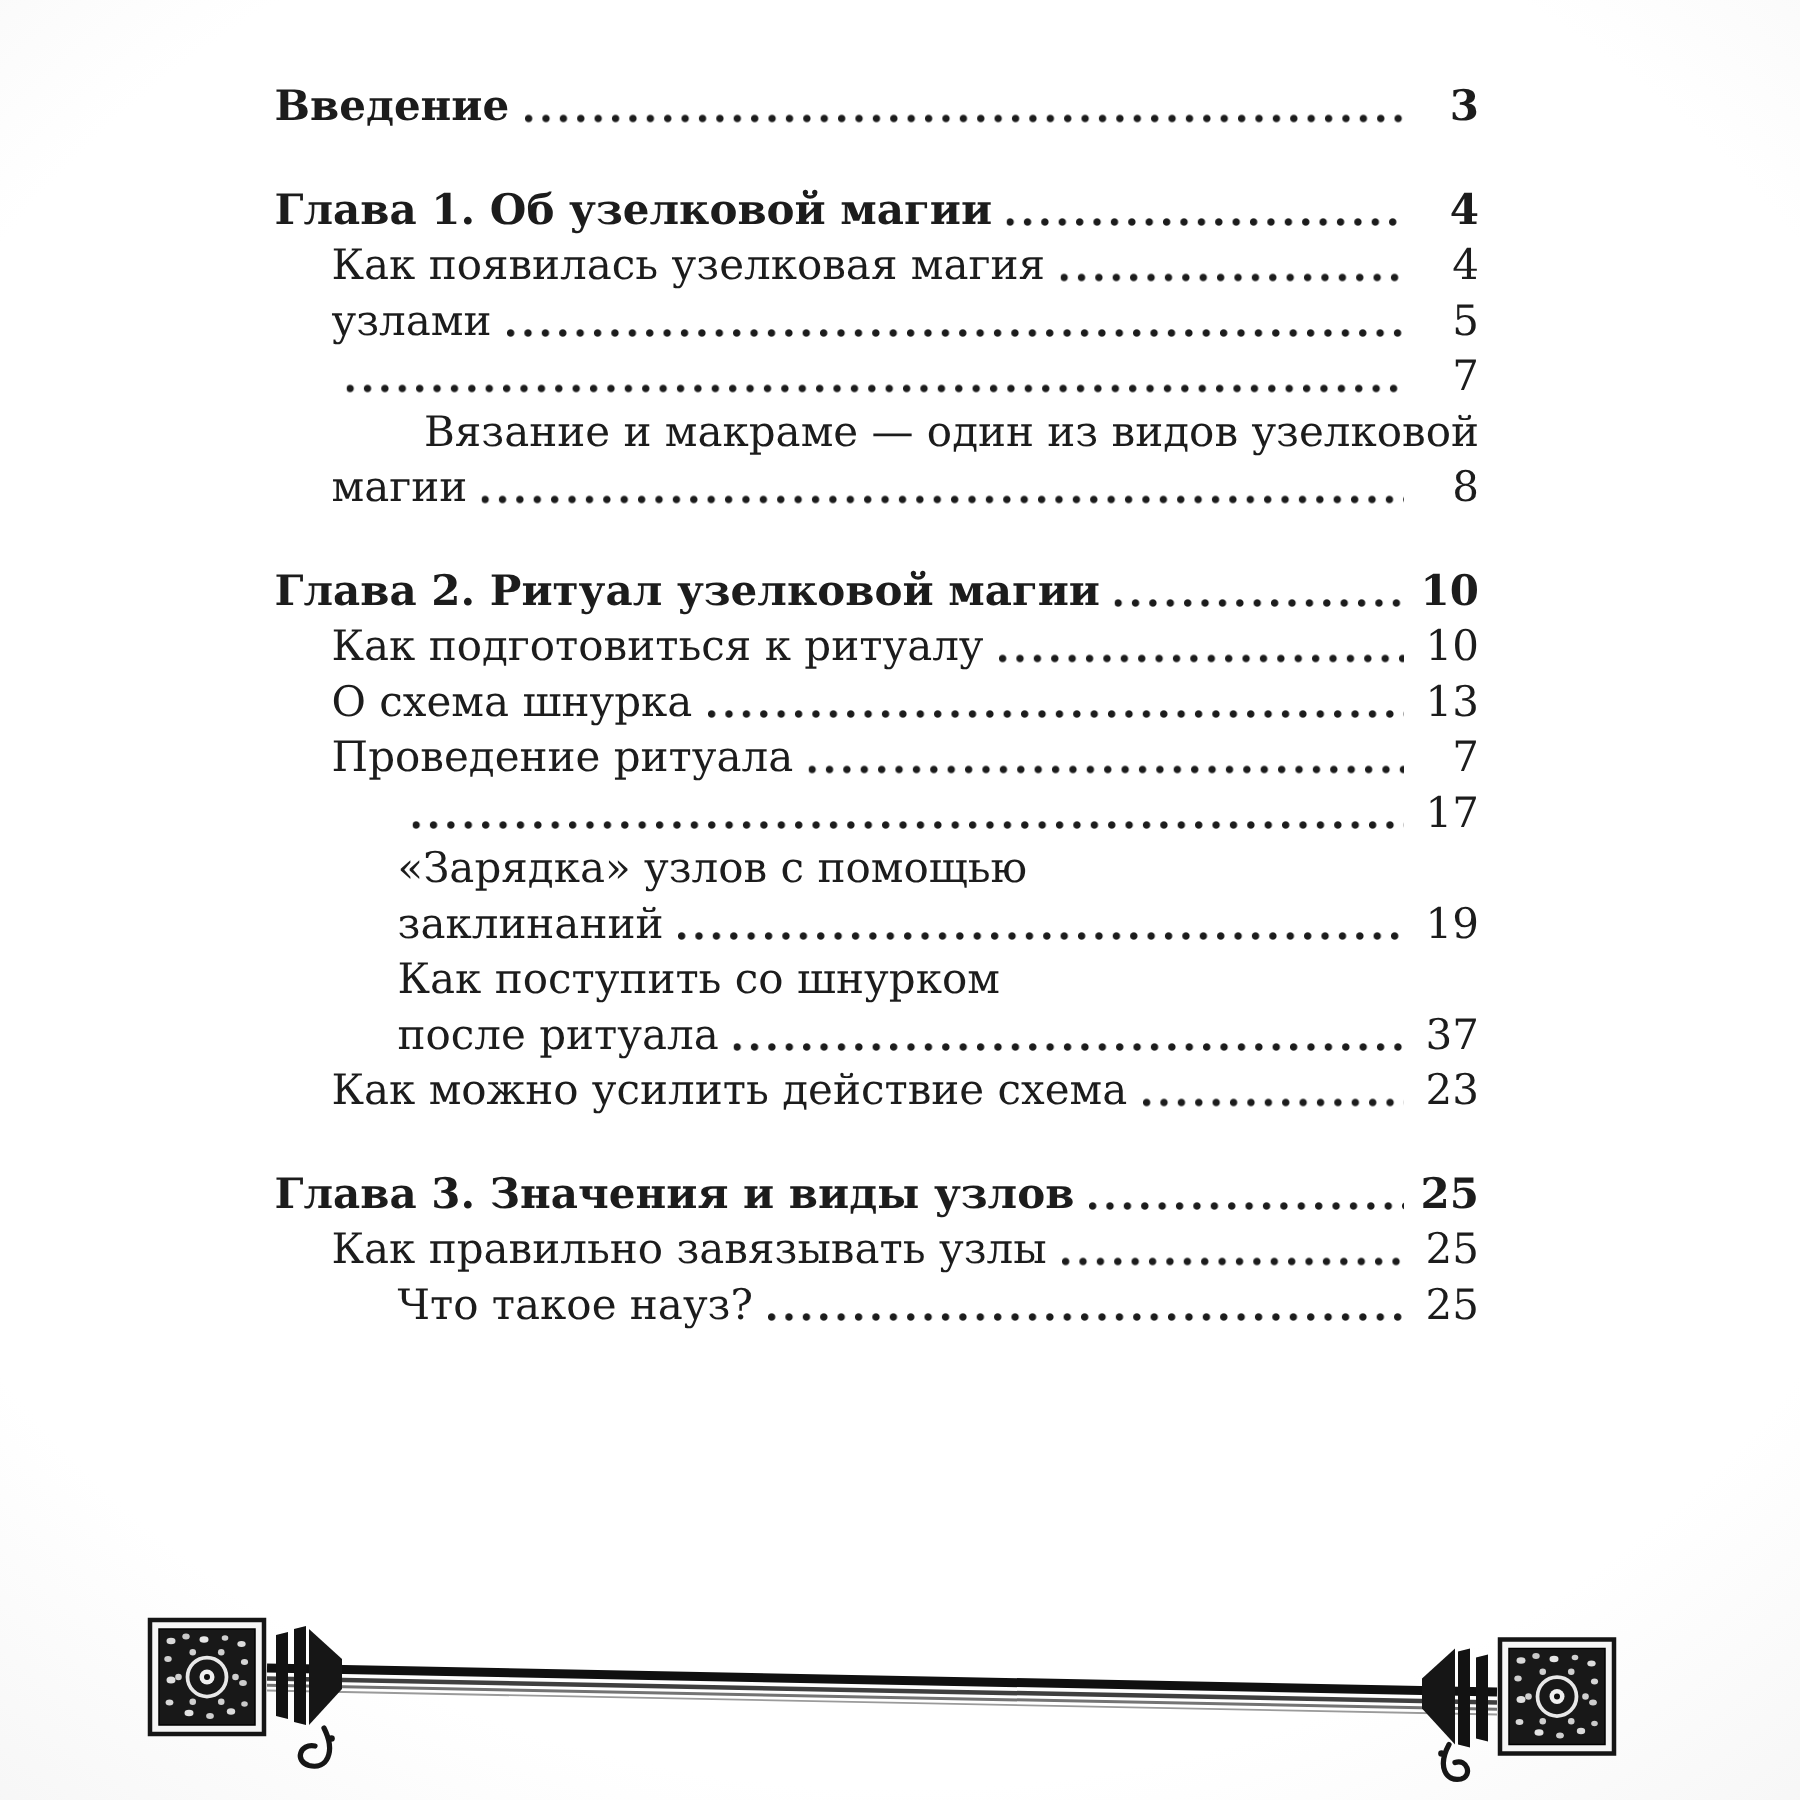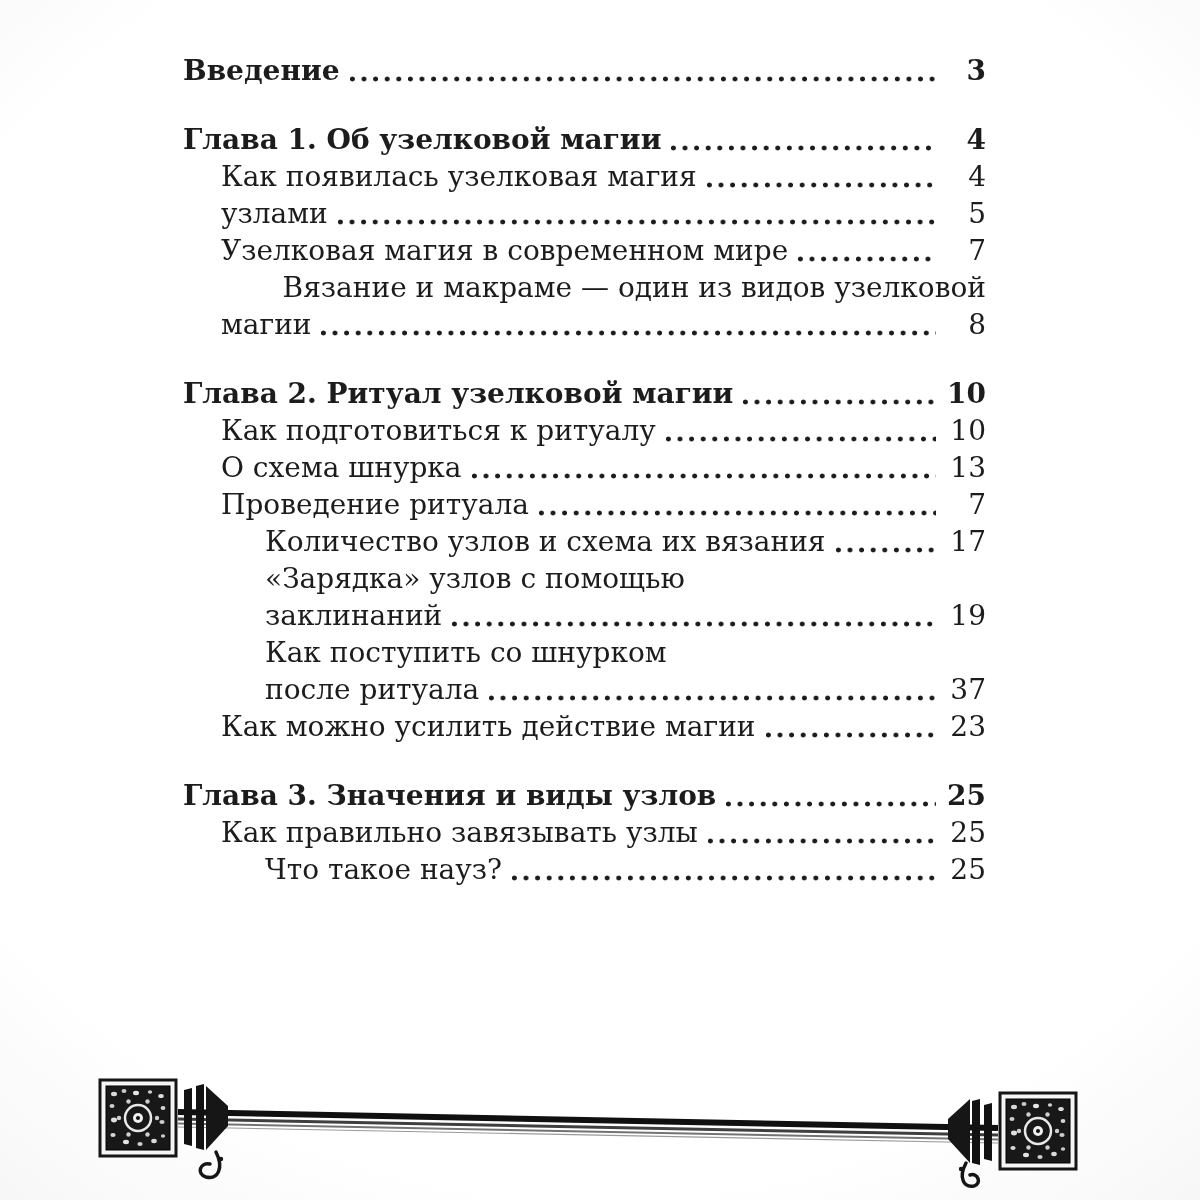--- a/index.html
+++ b/index.html
@@ -74,21 +74,20 @@
         <span class="label">Как появилась узелковая магия</span>
         <span class="dots"></span>
         <span class="page">4</span>
       </div>
       <div class="row lvl1">
         <span class="label">узлами</span>
         <span class="dots"></span>
         <span class="page">5</span>
       </div>
       <div class="row lvl1">
-        <span class="label">Узелковая магия в современном мире</span>
         <span class="dots"></span>
         <span class="page">7</span>
       </div>
       <div class="row lvl1">
         <span class="label">Вязание и макраме — один из видов узелковой</span>
       </div>
       <div class="row lvl1">
         <span class="label">магии</span>
         <span class="dots"></span>
         <span class="page">8</span>
@@ -107,42 +106,41 @@
         <span class="label">О схема шнурка</span>
         <span class="dots"></span>
         <span class="page">13</span>
       </div>
       <div class="row lvl1">
         <span class="label">Проведение ритуала</span>
         <span class="dots"></span>
         <span class="page">7</span>
       </div>
       <div class="row lvl2">
-        <span class="label">Количество узлов и схема их вязания</span>
         <span class="dots"></span>
         <span class="page">17</span>
       </div>
       <div class="row lvl2">
         <span class="label">«Зарядка» узлов с помощью</span>
       </div>
       <div class="row lvl2">
         <span class="label">заклинаний</span>
         <span class="dots"></span>
         <span class="page">19</span>
       </div>
       <div class="row lvl2">
         <span class="label">Как поступить со шнурком</span>
       </div>
       <div class="row lvl2">
         <span class="label">после ритуала</span>
         <span class="dots"></span>
         <span class="page">37</span>
       </div>
       <div class="row lvl1">
-        <span class="label">Как можно усилить действие магии</span>
+        <span class="label">Как можно усилить действие схема</span>
         <span class="dots"></span>
         <span class="page">23</span>
       </div>
       <div class="row lvl0 bold gap">
         <span class="label">Глава 3. Значения и виды узлов</span>
         <span class="dots"></span>
         <span class="page">25</span>
       </div>
       <div class="row lvl1">
         <span class="label">Как правильно завязывать узлы</span>

